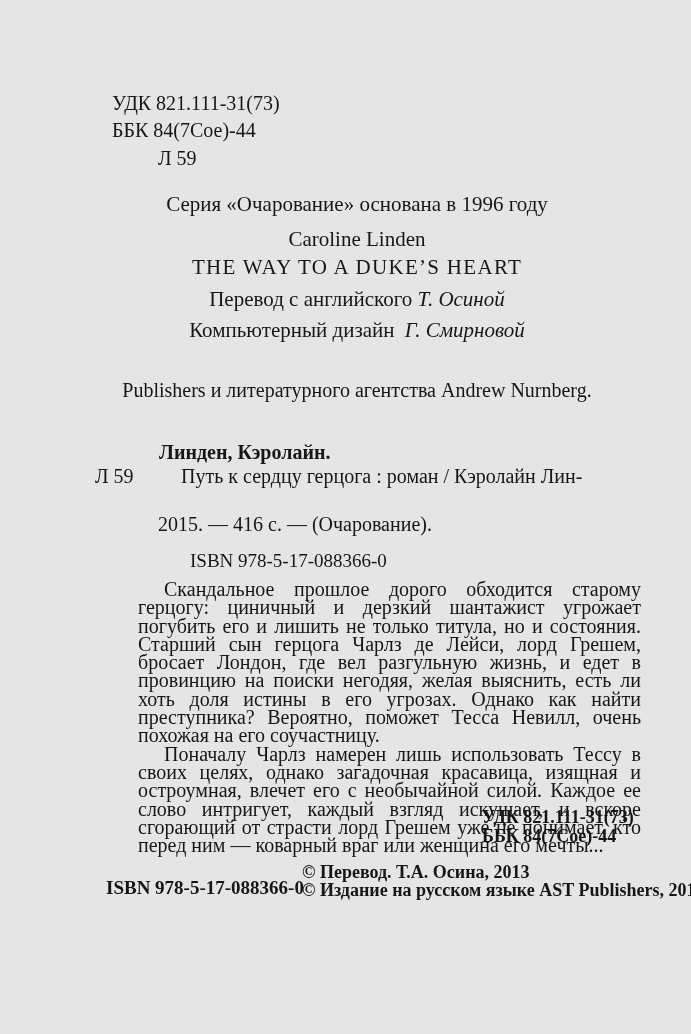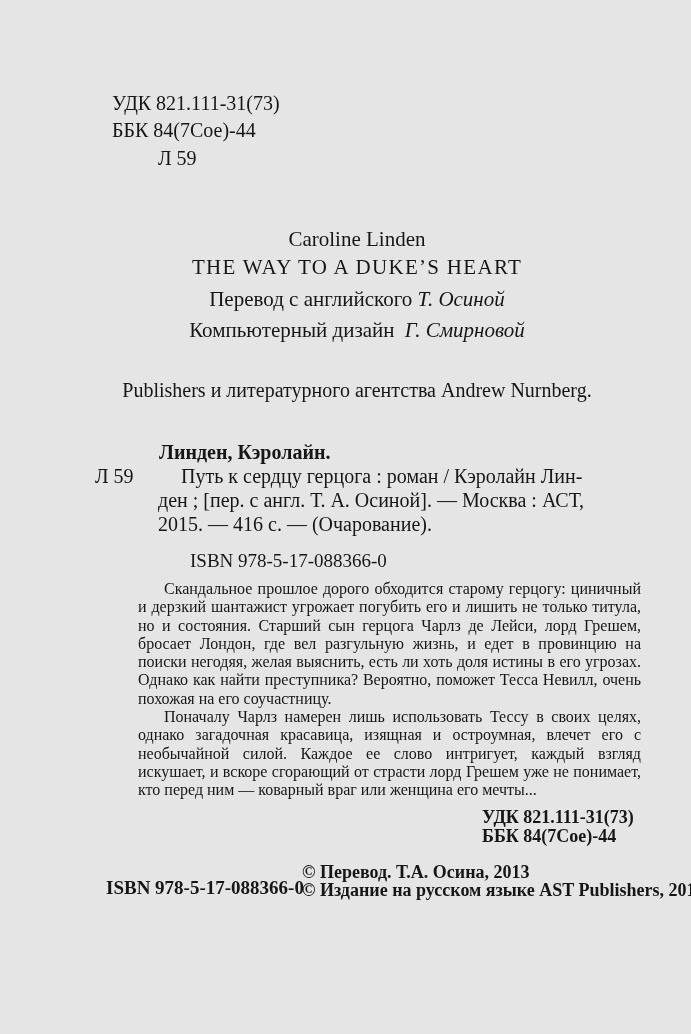--- a/index.html
+++ b/index.html
@@ -31,57 +31,57 @@
   .fs21 { font-size: 21px; }
   .caps-title { letter-spacing: 1.3px; }
   .ital { font-style: italic; }
   .designer-gap { margin-left: 5px; }
   .bold { font-weight: bold; }
   .annotation {
     position: absolute;
     left: 138px;
     top: 580px;
     width: 503px;
-    font-size: 16px;
+    font-size: 20px;
     line-height: 18.3px;
     text-align: justify;
     color: #161616;
   }
   .annotation p {
     margin: 0;
     text-indent: 26px;
   }
   .bot { font-size: 18px; font-weight: bold; }
 </style>
 </head>
 <body>
 
 <div class="page">
 
   <div class="abs fs20" style="left:112px; top:92px;">УДК 821.111-31(73)</div>
   <div class="abs fs20" style="left:112px; top:119px;">ББК 84(7Сое)-44</div>
   <div class="abs fs20" style="left:158px; top:147px;">Л 59</div>
 
+  <div class="abs centered fs21" style="top:193px;">Серия «Очарование» основана в 1996 году</div>
   <div class="abs centered fs21" style="top:228px;">Caroline Linden</div>
   <div class="abs centered fs21 caps-title" style="top:256px;">THE WAY TO A DUKE’S HEART</div>
   <div class="abs centered fs21" style="top:288px;text-align:center;">
     <span>Перевод с английского</span>
     <span class="ital">Т. Осиной</span>
   </div>
   <div class="abs centered fs21" style="top:319px;">
     <span>Компьютерный дизайн</span>
     <span class="ital designer-gap">Г. Смирновой</span>
   </div>
 
   <div class="abs fs20 bold" style="left:159px; top:441px;">Линден, Кэролайн.</div>
 
   <div class="abs centered fs20" style="top:379px;">Publishers и литературного агентства Andrew Nurnberg.</div>
   <div class="abs fs20" style="left:95px; top:465px;">Л 59</div>
   <div class="abs fs20" style="left:181px; top:465px;">Путь к сердцу герцога : роман / Кэролайн Лин-</div>
-  <div class="abs fs20" style="left:158px; top:489px;">ден ; [пер. с англ. Т. А. Осиной]. — Москва : АСТ,</div>
   <div class="abs fs20" style="left:158px; top:513px;">2015. — 416 с. — (Очарование).</div>
 
   <div class="abs" style="left:190px; top:551px; font-size:19px;">ISBN 978-5-17-088366-0</div>
 
   <div class="annotation">
     <p>Скандальное прошлое дорого обходится старому герцогу: циничный и дерзкий шантажист угрожает погубить его и лишить не только титула, но и состояния. Старший сын герцога Чарлз де Лейси, лорд Грешем, бросает Лондон, где вел разгульную жизнь, и едет в провинцию на поиски негодяя, желая выяснить, есть ли хоть доля истины в его угрозах. Однако как найти преступника? Вероятно, поможет Тесса Невилл, очень похожая на его соучастницу.</p>
     <p>Поначалу Чарлз намерен лишь использовать Тессу в своих целях, однако загадочная красавица, изящная и остроумная, влечет его с необычайной силой. Каждое ее слово интригует, каждый взгляд искушает, и вскоре сгорающий от страсти лорд Грешем уже не понимает, кто перед ним — коварный враг или женщина его мечты...</p>
   </div>
 
   <div class="abs bot" style="left:482px; top:808px;">УДК 821.111-31(73)</div>

